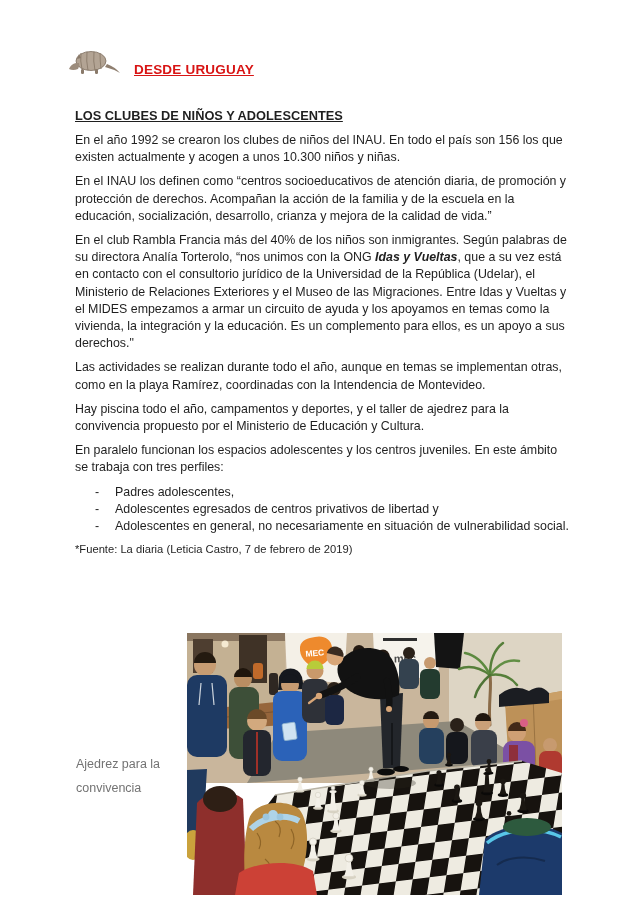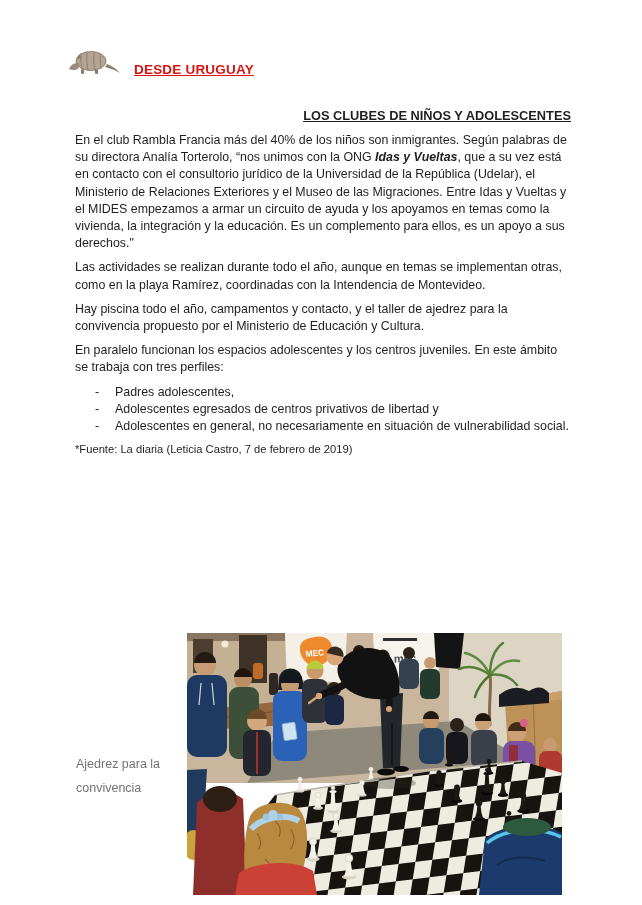--- a/index.html
+++ b/index.html
@@ -2,21 +2,21 @@
 <html><head>
 <meta charset="utf-8">
 <style>
   html,body{margin:0;padding:0;background:#fff;}
   body{width:642px;height:905px;font-family:"Liberation Sans",sans-serif;}
   .page{position:relative;width:642px;height:905px;background:#fff;color:#1f1f1f;overflow:hidden;}
   .content{position:absolute;left:75px;top:48px;width:496px;}
   .brandrow{display:flex;align-items:center;gap:13px;margin-left:-8px;margin-bottom:30px;height:30px;}
   .logo{flex:none;}
   .brand{color:#d81414;font-weight:bold;font-size:13.5px;text-decoration:underline;letter-spacing:.2px;margin-top:12px;}
-  .title{font-size:12.8px;font-weight:bold;text-decoration:underline;margin:0 0 9px 0;text-align:right;}
+  .title{font-size:12.8px;font-weight:bold;text-decoration:underline;margin:0 0 9px 0;}
   .content p{margin:0 0 7px 0;font-size:12.4px;line-height:17.2px;}
   .bi{font-weight:bold;font-style:italic;}
   ul.profiles{list-style:none;margin:0 0 7px 0;padding:0 0 0 20px;}
   ul.profiles li{display:flex;font-size:12.4px;line-height:17.2px;}
   ul.profiles .marker{width:20px;flex:none;}
   ul.profiles .t{flex:1;}
   .source{font-size:11.2px !important;line-height:14px !important;margin-top:3px !important;}
   .caption{position:absolute;left:76px;top:752px;width:114px;font-size:12.5px;line-height:24px;color:#737373;}
   .photo{position:absolute;left:187px;top:633px;width:375px;height:262px;display:block;}
   .photo text{font-family:"Liberation Sans",sans-serif;}
@@ -38,23 +38,25 @@
         <path d="M10,11 L12,6 L14,10 Z" fill="#8a7a6a"></path>
         <path d="M9,15 Q4,16 2,21 Q6,23 11,21 Q13,18 12,15 Z" fill="#9c8c7c"></path>
         <rect x="14" y="21" width="3" height="5" rx="1.2" fill="#8a7a6a"></rect>
         <rect x="28" y="21" width="3" height="5" rx="1.2" fill="#8a7a6a"></rect>
       </svg>
       <span class="brand">DESDE URUGUAY</span>
     </div>
 
     <h1 class="title">LOS CLUBES DE NIÑOS Y ADOLESCENTES</h1>
 
+    <p>En el año 1992 se crearon los clubes de niños del INAU. En todo el país son 156 los que existen actualmente y acogen a unos 10.300 niños y niñas.</p>
+    <p>En el INAU los definen como “centros socioeducativos de atención diaria, de promoción y protección de derechos. Acompañan la acción de la familia y de la escuela en la educación, socialización, desarrollo, crianza y mejora de la calidad de vida.”</p>
     <p><span>En el club Rambla Francia más del 40% de los niños son inmigrantes. Según palabras de su directora Analía Torterolo, “nos unimos con la ONG </span><span class="bi">Idas y Vueltas</span><span>, que a su vez está en contacto con el consultorio jurídico de la Universidad de la República (Udelar), el Ministerio de Relaciones Exteriores y el Museo de las Migraciones. Entre Idas y Vueltas y el MIDES empezamos a armar un circuito de ayuda y los apoyamos en temas como la vivienda, la integración y la educación. Es un complemento para ellos, es un apoyo a sus derechos."</span></p>
     <p>Las actividades se realizan durante todo el año, aunque en temas se implementan otras, como en la playa Ramírez, coordinadas con la Intendencia de Montevideo.</p>
-    <p>Hay piscina todo el año, campamentos y contacto, y el taller de ajedrez para la convivencia propuesto por el Ministerio de Educación y Cultura.</p>
+    <p>Hay piscina todo el año, campamentos y deportes, y el taller de ajedrez para la convivencia propuesto por el Ministerio de Educación y Cultura.</p>
     <p>En paralelo funcionan los espacios adolescentes y los centros juveniles. En este ámbito se trabaja con tres perfiles:</p>
 
     <ul class="profiles">
       <li>
           <span class="marker">-</span>
           <span class="t">Padres adolescentes,</span>
         </li>
       <li>
           <span class="marker">-</span>
           <span class="t">Adolescentes egresados de centros privativos de libertad y</span>

